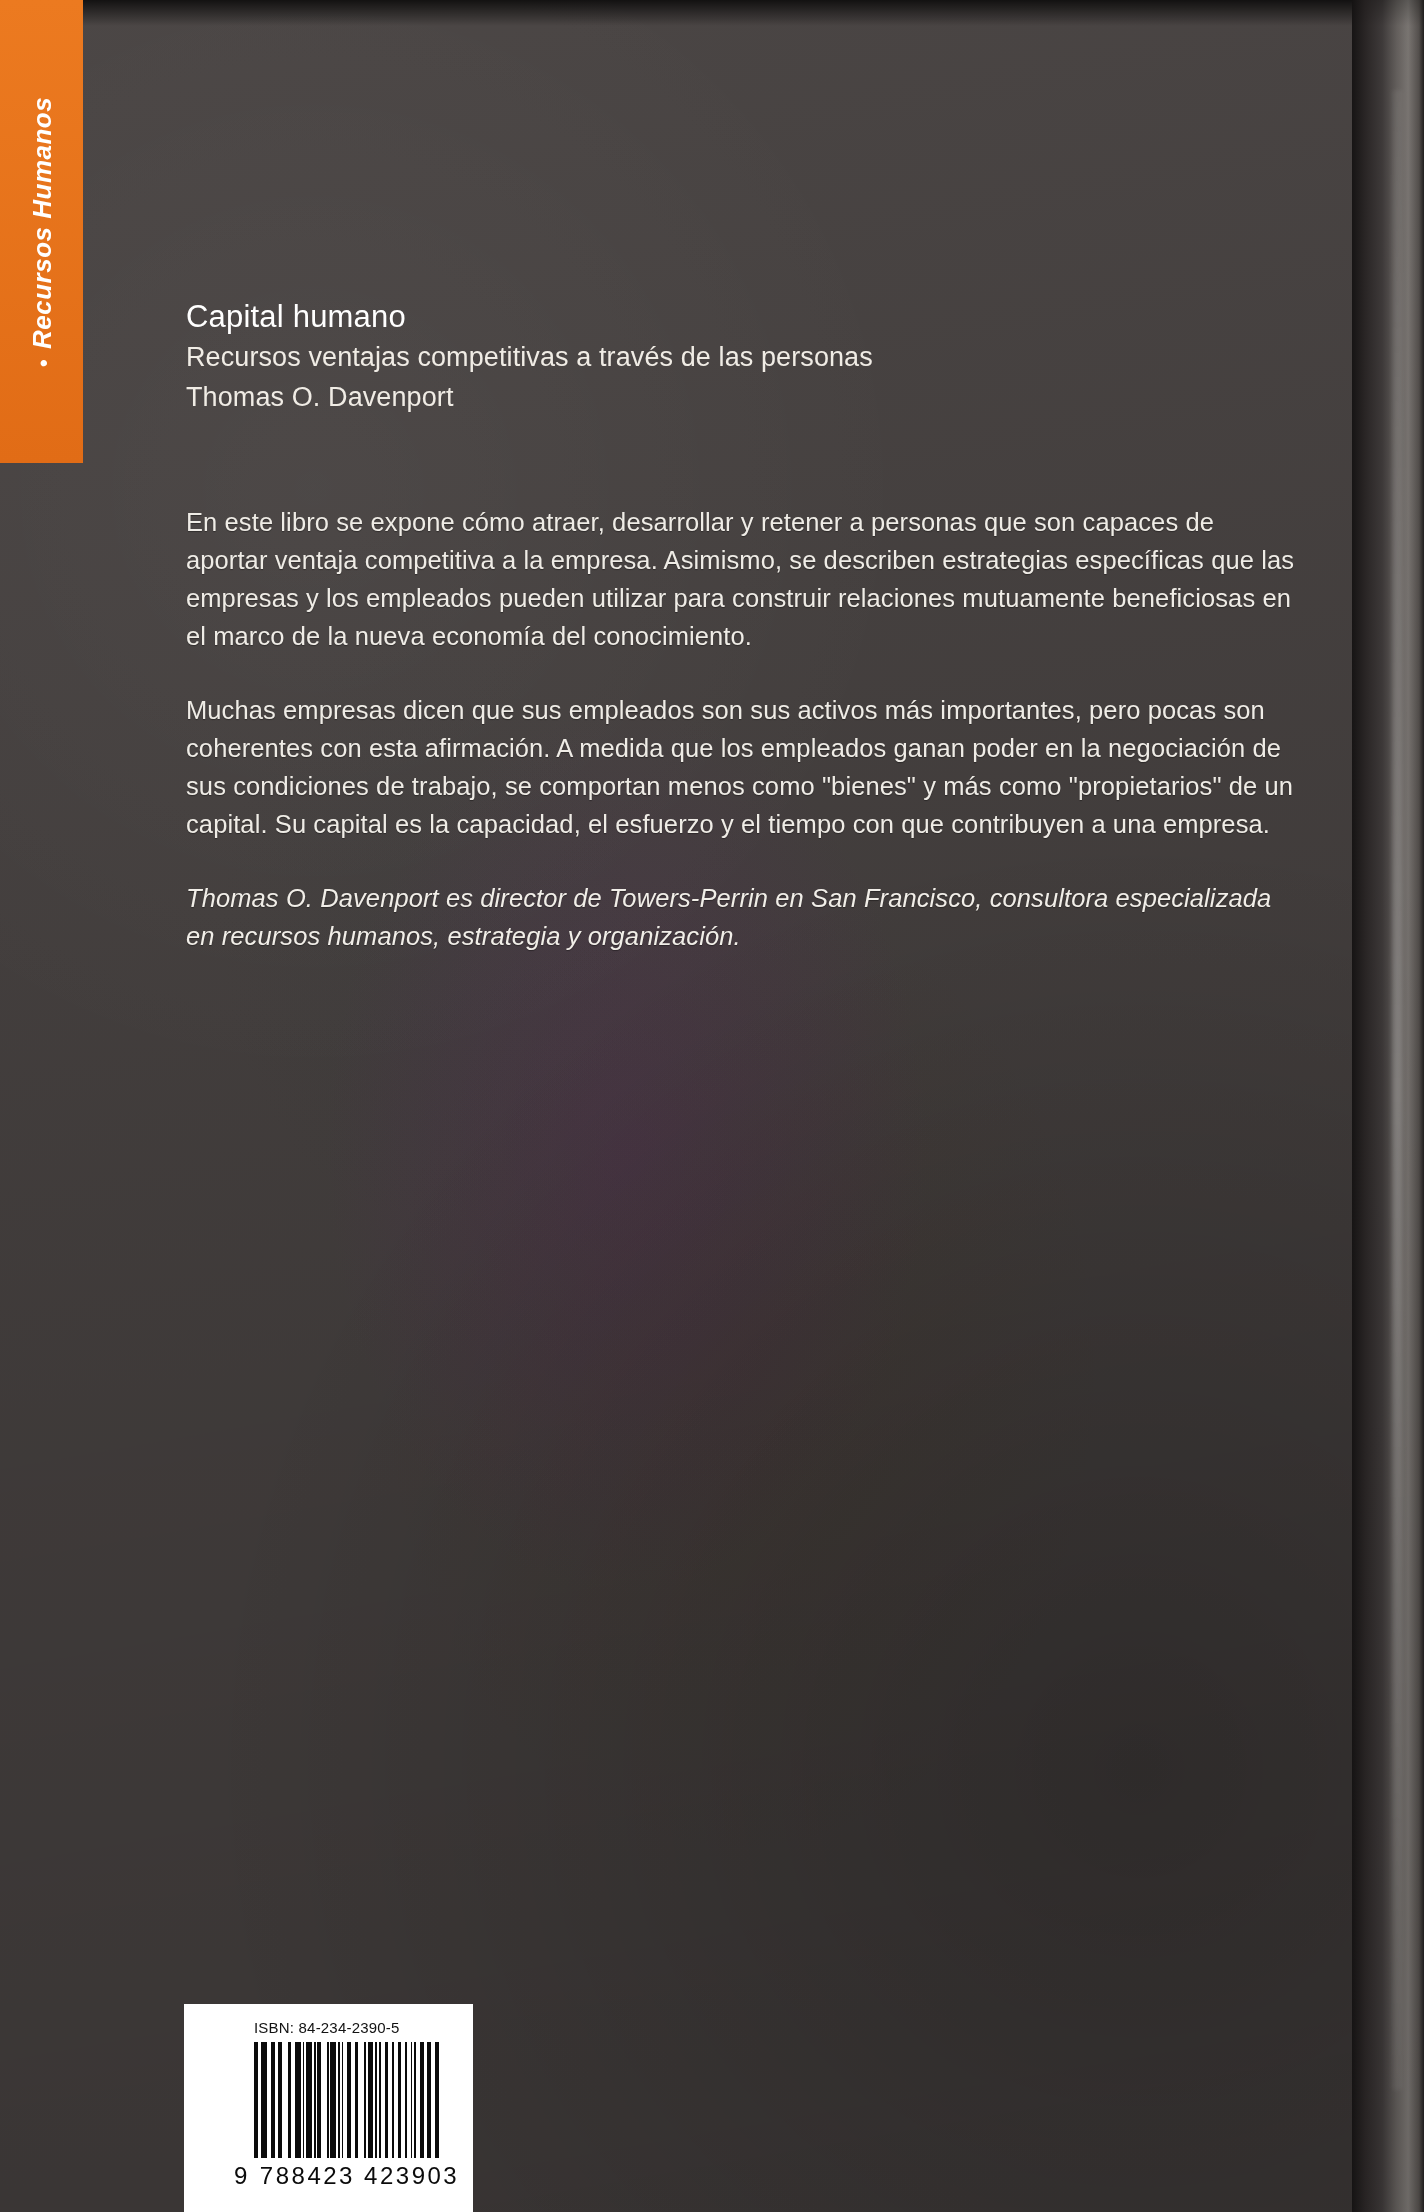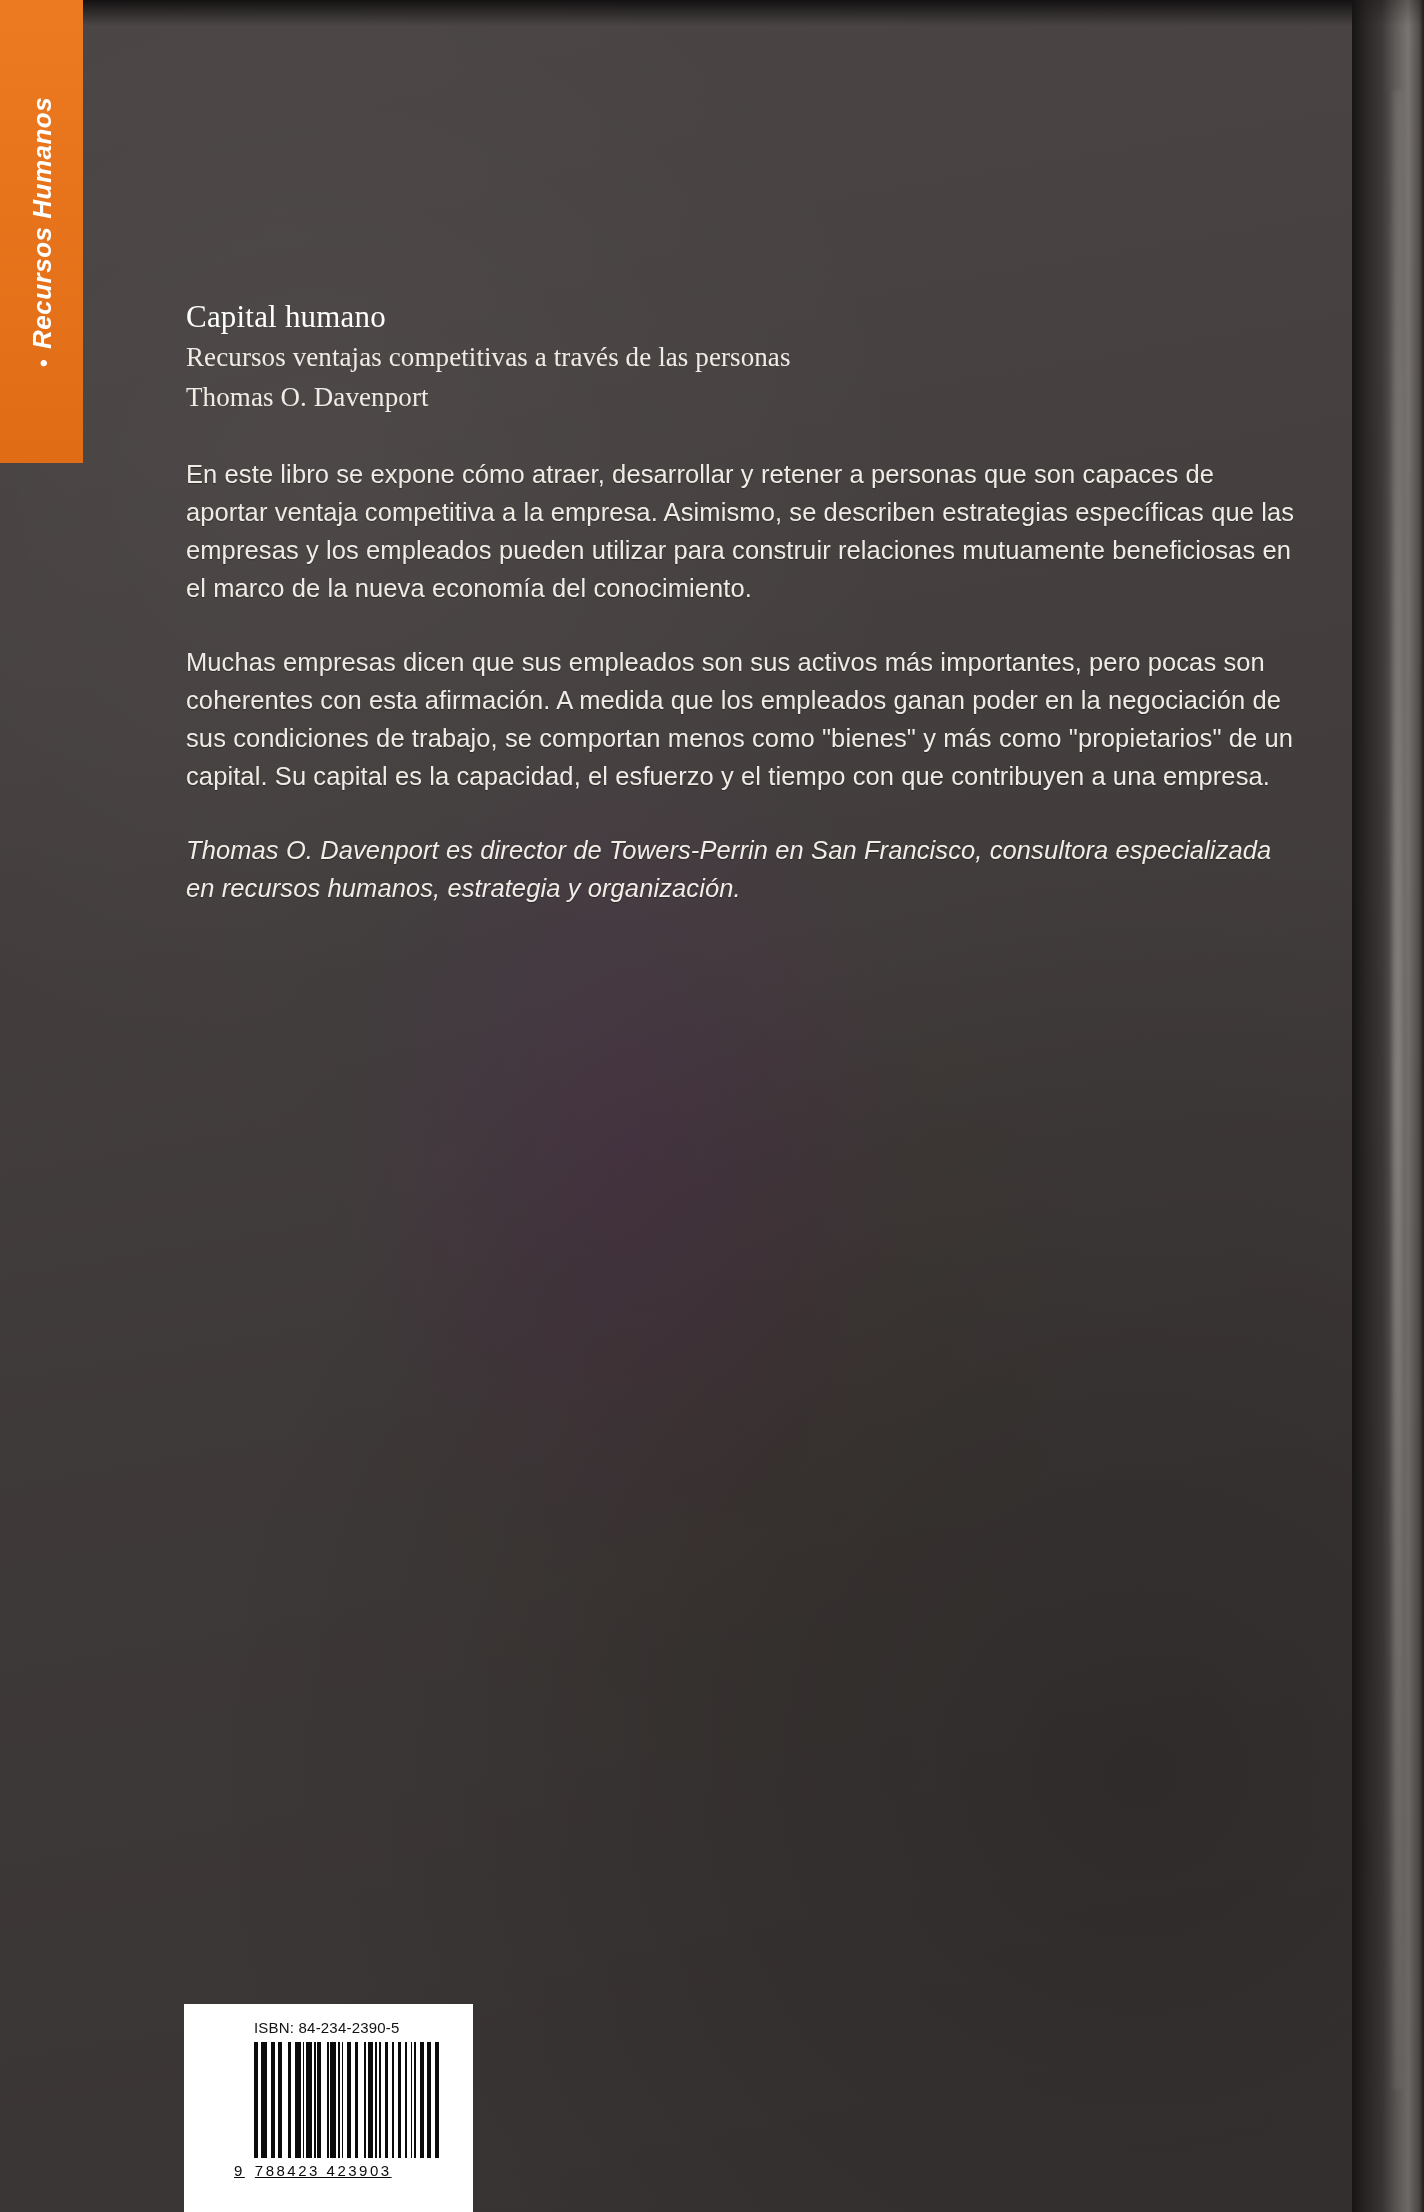--- a/index.html
+++ b/index.html
@@ -104,21 +104,21 @@
   }
 
   
   #blurb {
     position: absolute;
     left: 186px;
     top: 296px;
     width: 1110px;
     color: #f2efe9;
   }
-  #title-block { margin-bottom: 38px; font-family: Liberation Serif, serif; }
+  #title-block { margin-bottom: 86px; }
   #book-title {
     font-size: 31px;
     line-height: 41px;
     color: #ffffff;
     letter-spacing: 0.2px;
   }
   #book-subtitle {
     font-size: 27px;
     line-height: 40px;
     color: #f0ece5;
@@ -175,25 +175,24 @@
   #barcode-bars i {
     display: block;
     background: #0b0b0b;
     height: 100%;
   }
   #barcode-digits {
     position: absolute;
     left: 50px;
     top: 158px;
     width: 230px;
-    font-size: 15px;
+    font-size: 24px;
     color: #0b0b0b;
     letter-spacing: 2.5px;
     font-family: "Liberation Sans", sans-serif;
-    text-decoration: underline;
   }
   #barcode-digits .lead {
     margin-right: 10px;
   }
 </style>
 </head>
 <body>
 
 <div id="book-back-cover">
 

